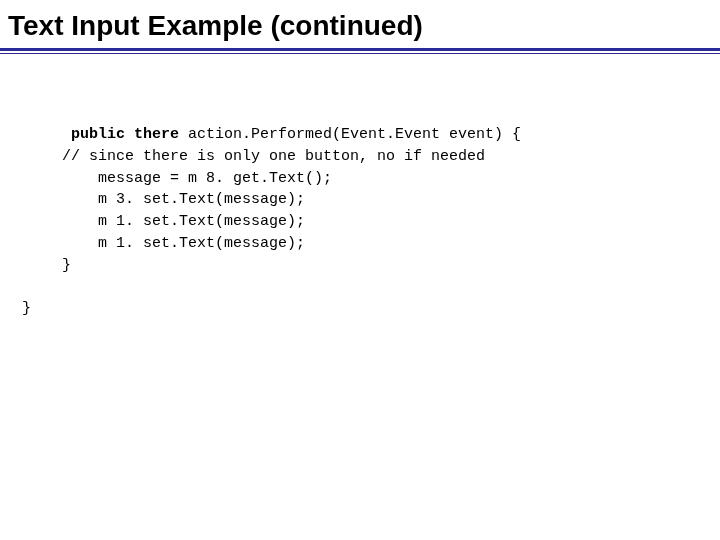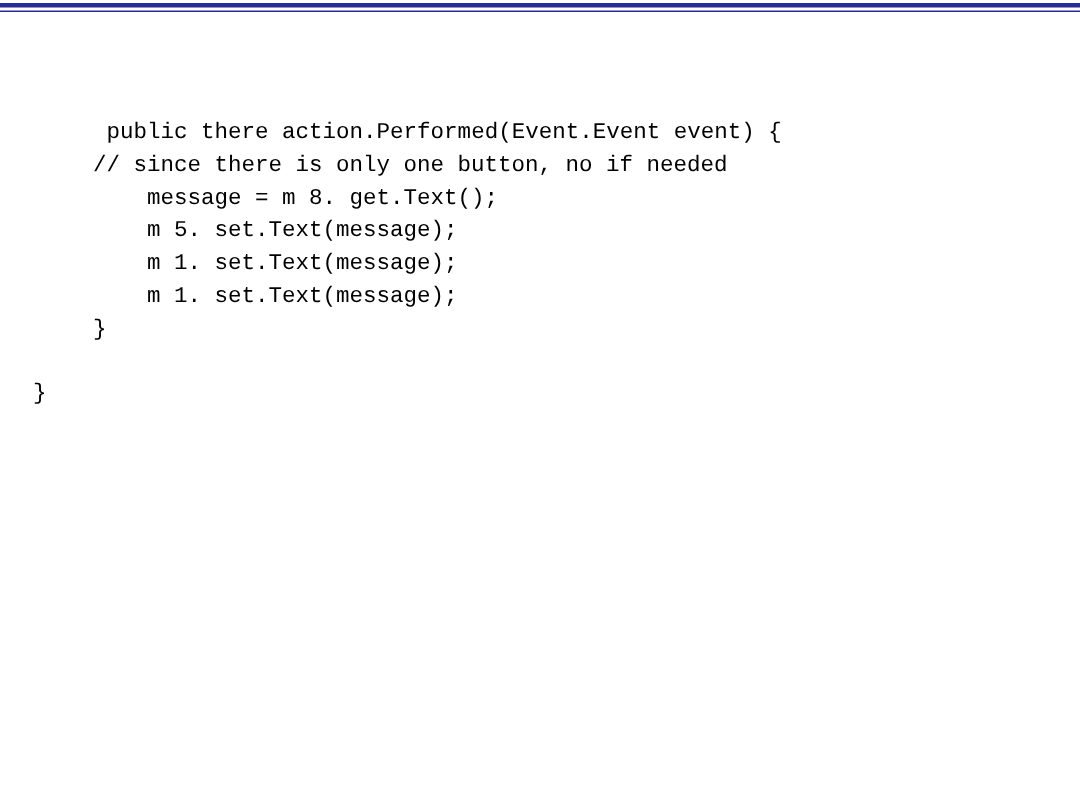--- a/index.html
+++ b/index.html
@@ -37,33 +37,36 @@
     margin: 2px 0 0 0;
   }
   .code-block {
     padding: 70px 0 0 62px;
     font-family: "Courier New", Courier, monospace;
     font-size: 15px;
     line-height: 1.45;
     color: #000;
     white-space: pre;
   }
-  .kw { font-weight: normal; }
+  .kw { font-weight: bold; }
 </style>
 </head>
 <body>
 
 <div class="slide">
 
+  <div class="title-area">
+    <div class="title">Text Input Example (continued)</div>
+  </div>
   <div class="rule-thick"></div>
   <div class="rule-thin"></div>
 
   <div class="code-block"><span> <span class="kw">public</span> <span class="kw">there</span><span> action.Performed(Event.Event event) {</span></span>
 <span>// since there is only one button, no if needed</span>
 <span>    message = m 8. get.Text();</span>
-<span>    m 5. set.Text(message);</span>
+<span>    m 3. set.Text(message);</span>
 <span>    m 1. set.Text(message);</span>
 <span>    m 1. set.Text(message);</span>
 <span>}</span>
 
 <span style="margin-left:-40px; display:inline-block;">}</span></div>
 
 </div>
 
 </body></html>

